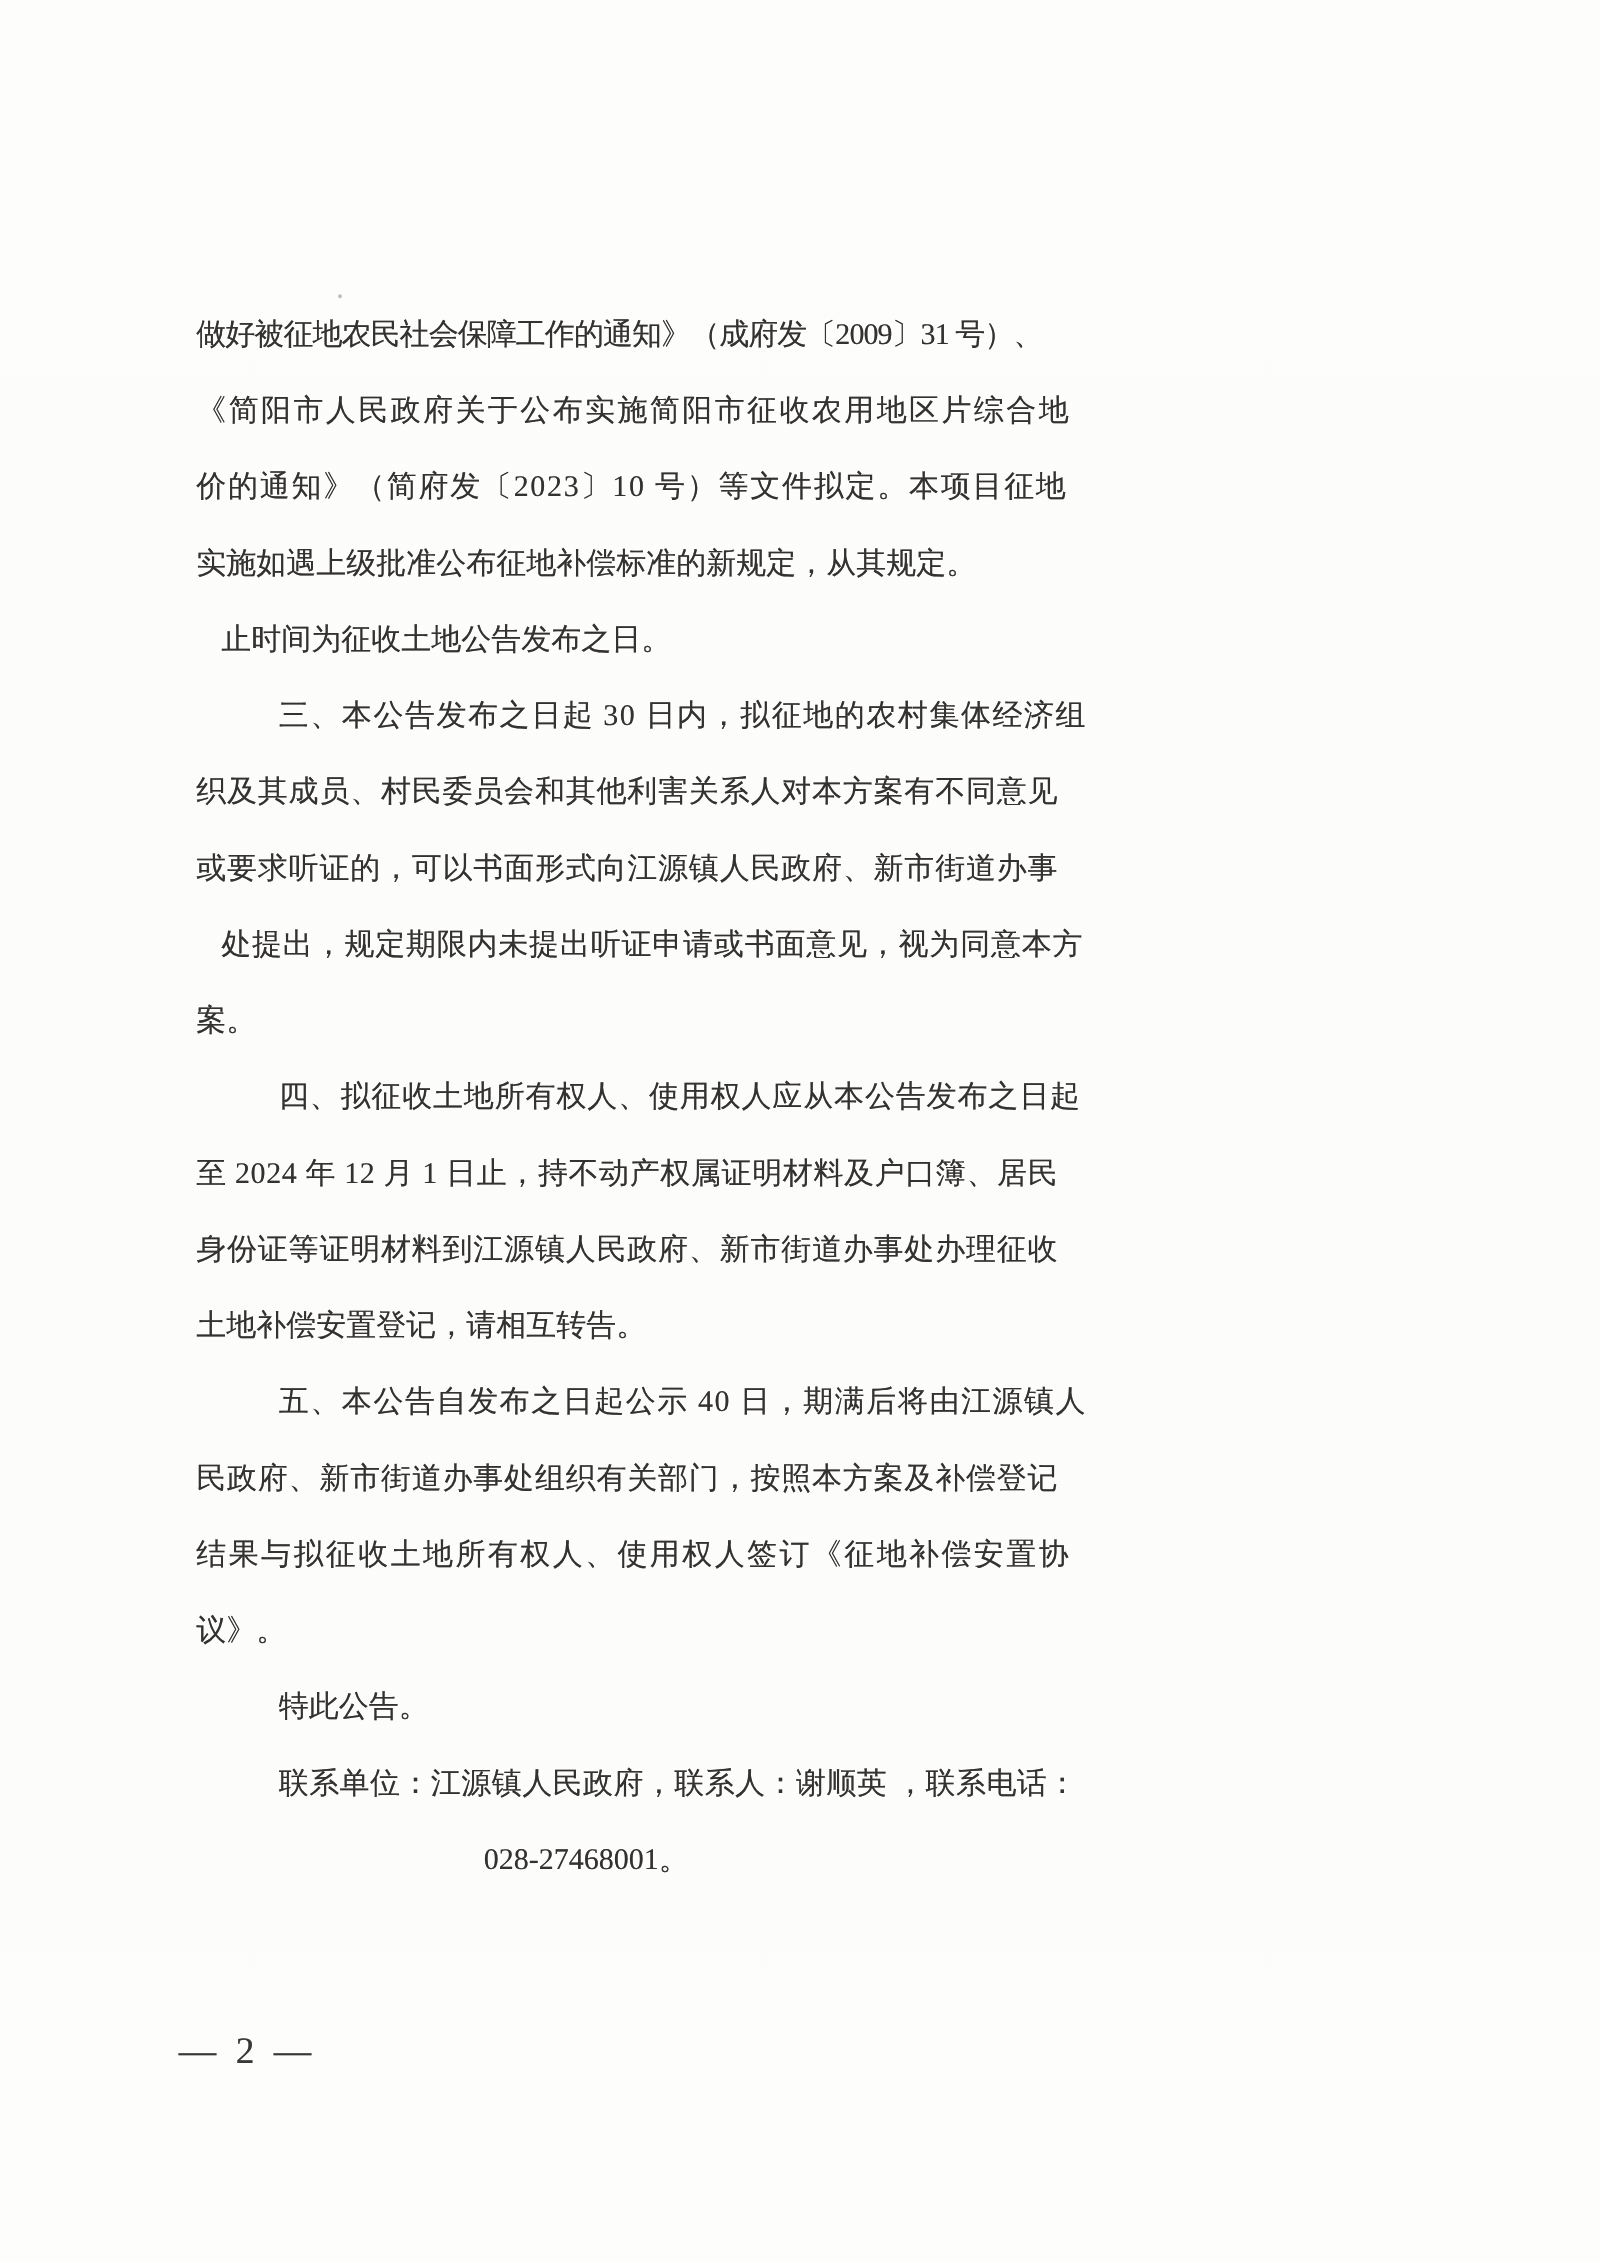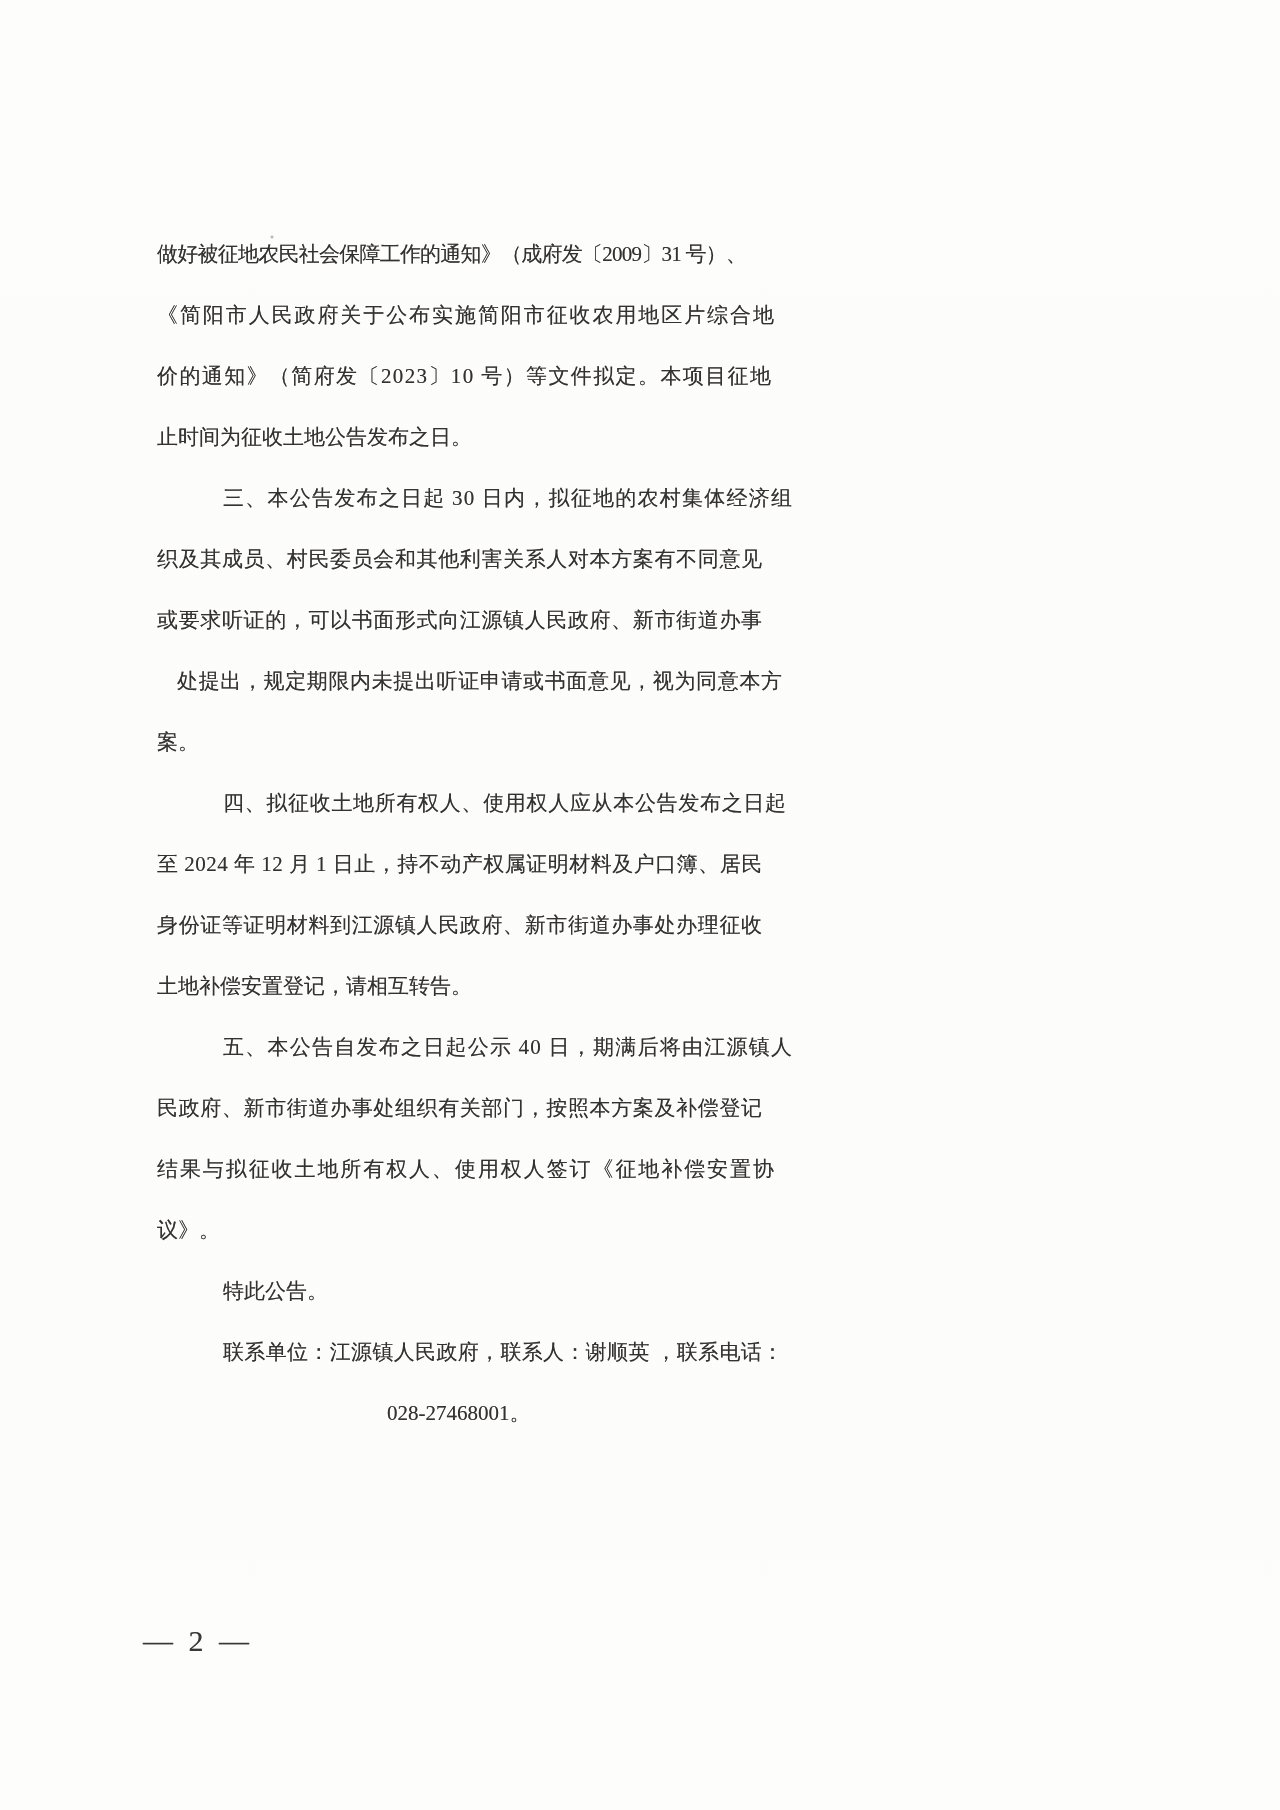--- a/index.html
+++ b/index.html
@@ -20,24 +20,24 @@
     width: 1280px;
     height: 1810px;
     background:
       radial-gradient(circle 2px at 272px 237px, rgba(60,60,60,0.35) 0 1px, transparent 2px),
       linear-gradient(180deg, #fdfdfc 0%, #fcfcfa 55%, #fdfdfb 100%);
     overflow: hidden;
   }
   .doc-body {
     position: absolute;
     left: 157px;
-    top: 224px;
+    top: 238px;
     width: 941px;
     color: var(--ink);
-    font-size: 21px;
+    font-size: 24px;
   }
   .line {
     height: 61px;
     line-height: 61px;
     white-space: pre;
     text-align: left;
     
     text-shadow: 0 0 0.4px rgba(52,50,48,0.55);
   }
   .line-text {
@@ -58,21 +58,22 @@
   }
 </style>
 </head>
 <body>
 
 <div class="page">
   <div class="doc-body">
       <div class="line" style="padding-left: 0px;"><span class="line-text" style="letter-spacing: -0.76px;">做好被征地农民社会保障工作的通知》（成府发〔2009〕31 号）、</span></div>
       <div class="line" style="padding-left: 0px;"><span class="line-text" style="letter-spacing: 1.92px; font-family: Liberation Mono, monospace;">《简阳市人民政府关于公布实施简阳市征收农用地区片综合地</span></div>
       <div class="line" style="padding-left: 0px;"><span class="line-text" style="letter-spacing: 1.39px;">价的通知》（简府发〔2023〕10 号）等文件拟定。本项目征地</span></div>
-      <div class="line" style="padding-left: 0px;"><span class="line-text">止时间为征收土地公告发布之日。</span></div>
+      <div class="line" style="padding-left: 0px;"><span class="line-text">实施如遇上级批准公布征地补偿标准的新规定，从其规定。</span></div>
+      <div class="line" style="padding-left: 0px; margin-left: 20px;"><span class="line-text">止时间为征收土地公告发布之日。</span></div>
       <div class="line" style="padding-left: 66px;"><span class="line-text" style="letter-spacing: 1.24px;">三、本公告发布之日起 30 日内，拟征地的农村集体经济组</span></div>
       <div class="line" style="padding-left: 0px;"><span class="line-text" style="letter-spacing: 0.63px;">织及其成员、村民委员会和其他利害关系人对本方案有不同意见</span></div>
       <div class="line" style="padding-left: 0px;"><span class="line-text" style="letter-spacing: 0.63px;">或要求听证的，可以书面形式向江源镇人民政府、新市街道办事</span></div>
       <div class="line" style="padding-left: 0px;"><span class="line-text" style="letter-spacing: 0.63px; margin-left: 20px;">处提出，规定期限内未提出听证申请或书面意见，视为同意本方</span></div>
       <div class="line" style="padding-left: 0px;"><span class="line-text">案。</span></div>
       <div class="line" style="padding-left: 66px;"><span class="line-text" style="letter-spacing: 0.68px;">四、拟征收土地所有权人、使用权人应从本公告发布之日起</span></div>
       <div class="line" style="padding-left: 0px; text-decoration: underline;"><span class="line-text" style="letter-spacing: 0.49px;">至 2024 年 12 月 1 日止，持不动产权属证明材料及户口簿、居民</span></div>
       <div class="line" style="padding-left: 0px;"><span class="line-text" style="letter-spacing: 0.63px;">身份证等证明材料到江源镇人民政府、新市街道办事处办理征收</span></div>
       <div class="line" style="padding-left: 0px;"><span class="line-text">土地补偿安置登记，请相互转告。</span></div>
       <div class="line" style="padding-left: 66px;"><span class="line-text" style="letter-spacing: 1.24px;">五、本公告自发布之日起公示 40 日，期满后将由江源镇人</span></div>

